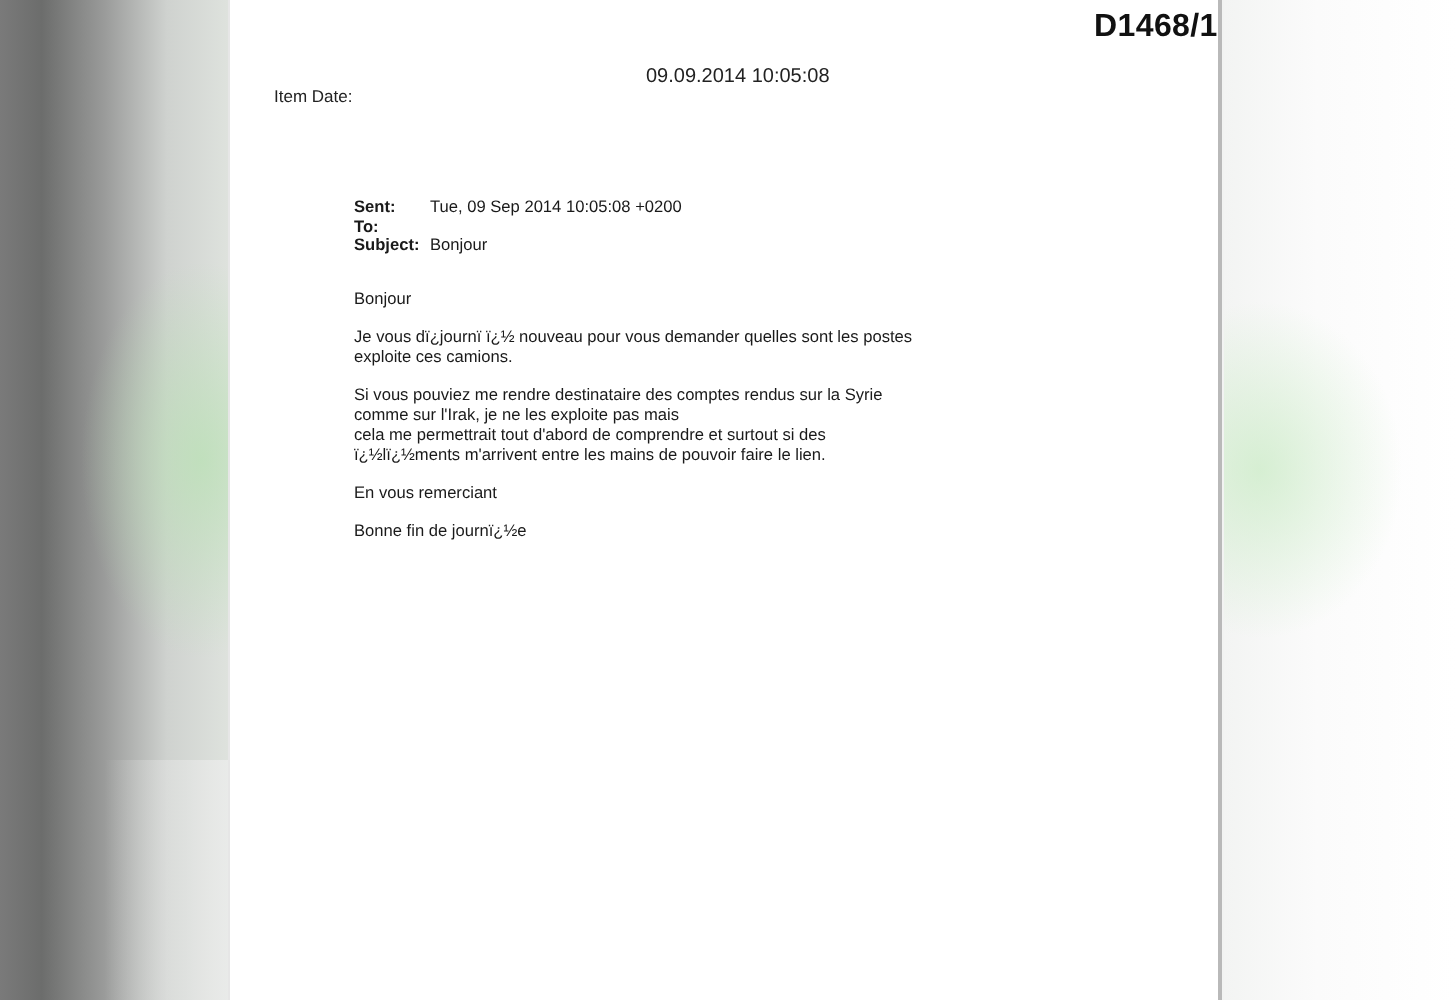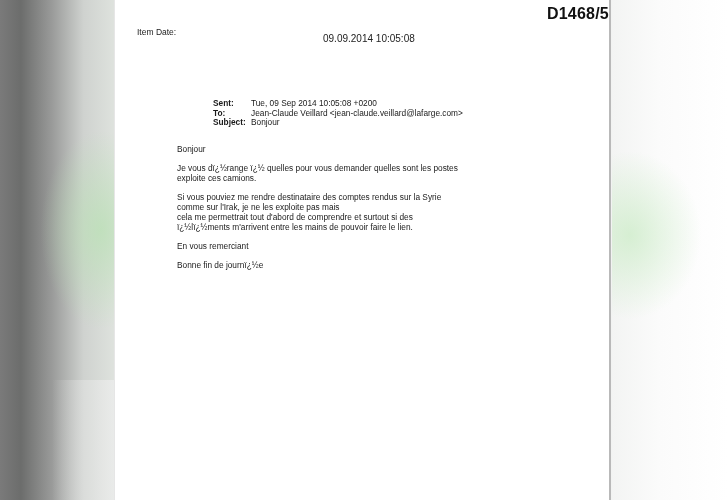--- a/index.html
+++ b/index.html
@@ -56,40 +56,39 @@
     .doc-id {
       position: absolute;
       left: 432px; top: 5px;
       font-size: 16px;
       font-weight: bold;
       color: #111;
       letter-spacing: 0.2px;
     }
     .item-date-label {
       position: absolute;
-      left: 22px; top: 27px;
+      left: 22px; top: 43px;
       font-size: 8.5px;
       color: #222;
     }
     .item-date-value {
       position: absolute;
       left: 208px; top: 33px;
       font-size: 10px;
       color: #222;
     }
     .headers {
       position: absolute;
       left: 62px; top: 99px;
       font-size: 8.3px;
       color: #1a1a1a;
       line-height: 9.7px;
     }
     .hdr-row {
       display: flex;
-      margin-left: 36px;
     }
     .hdr-label {
       width: 38px;
       font-weight: bold;
     }
     .body-text {
       position: absolute;
       left: 62px; top: 145px;
       font-size: 8.3px;
       color: #1a1a1a;
@@ -102,44 +101,43 @@
 </head>
 <body>
 
 <div class="bg-left"></div>
 <div class="bg-left-tint"></div>
 <div class="bg-left-bottom"></div>
 <div class="bg-right"></div>
 <div class="bg-right-tint"></div>
 
 <div class="page">
-  <div class="doc-id">D1468/5</div>
+  <div class="doc-id">D1468/1</div>
 
   <div class="item-date-label">Item Date:</div>
   <div class="item-date-value">09.09.2014 10:05:08</div>
 
   <div class="headers">
     <div class="hdr-row">
       <span class="hdr-label">Sent:</span>
       <span>Tue, 09 Sep 2014 10:05:08 +0200</span>
     </div>
     <div class="hdr-row">
       <span class="hdr-label">To:</span>
-      <span>Jean-Claude Veillard &lt;jean-claude.veillard@lafarge.com&gt;</span>
     </div>
     <div class="hdr-row">
       <span class="hdr-label">Subject:</span>
       <span>Bonjour</span>
     </div>
   </div>
 
   <div class="body-text">
     <div class="para">Bonjour</div>
     <div class="para">
-      <span class="line">Je vous dï¿½range ï¿½ quelles pour vous demander quelles sont les postes</span>
+      <span class="line">Je vous dï¿journï ï¿½ nouveau pour vous demander quelles sont les postes</span>
       <span class="line">exploite ces camions.</span>
     </div>
     <div class="para">
       <span class="line">Si vous pouviez me rendre destinataire des comptes rendus sur la Syrie</span>
       <span class="line">comme sur l'Irak, je ne les exploite pas mais</span>
       <span class="line">cela me permettrait tout d'abord de comprendre et surtout si des</span>
       <span class="line">ï¿½lï¿½ments m'arrivent entre les mains de pouvoir faire le lien.</span>
     </div>
     <div class="para">En vous remerciant</div>
     <div class="para">Bonne fin de journï¿½e</div>

